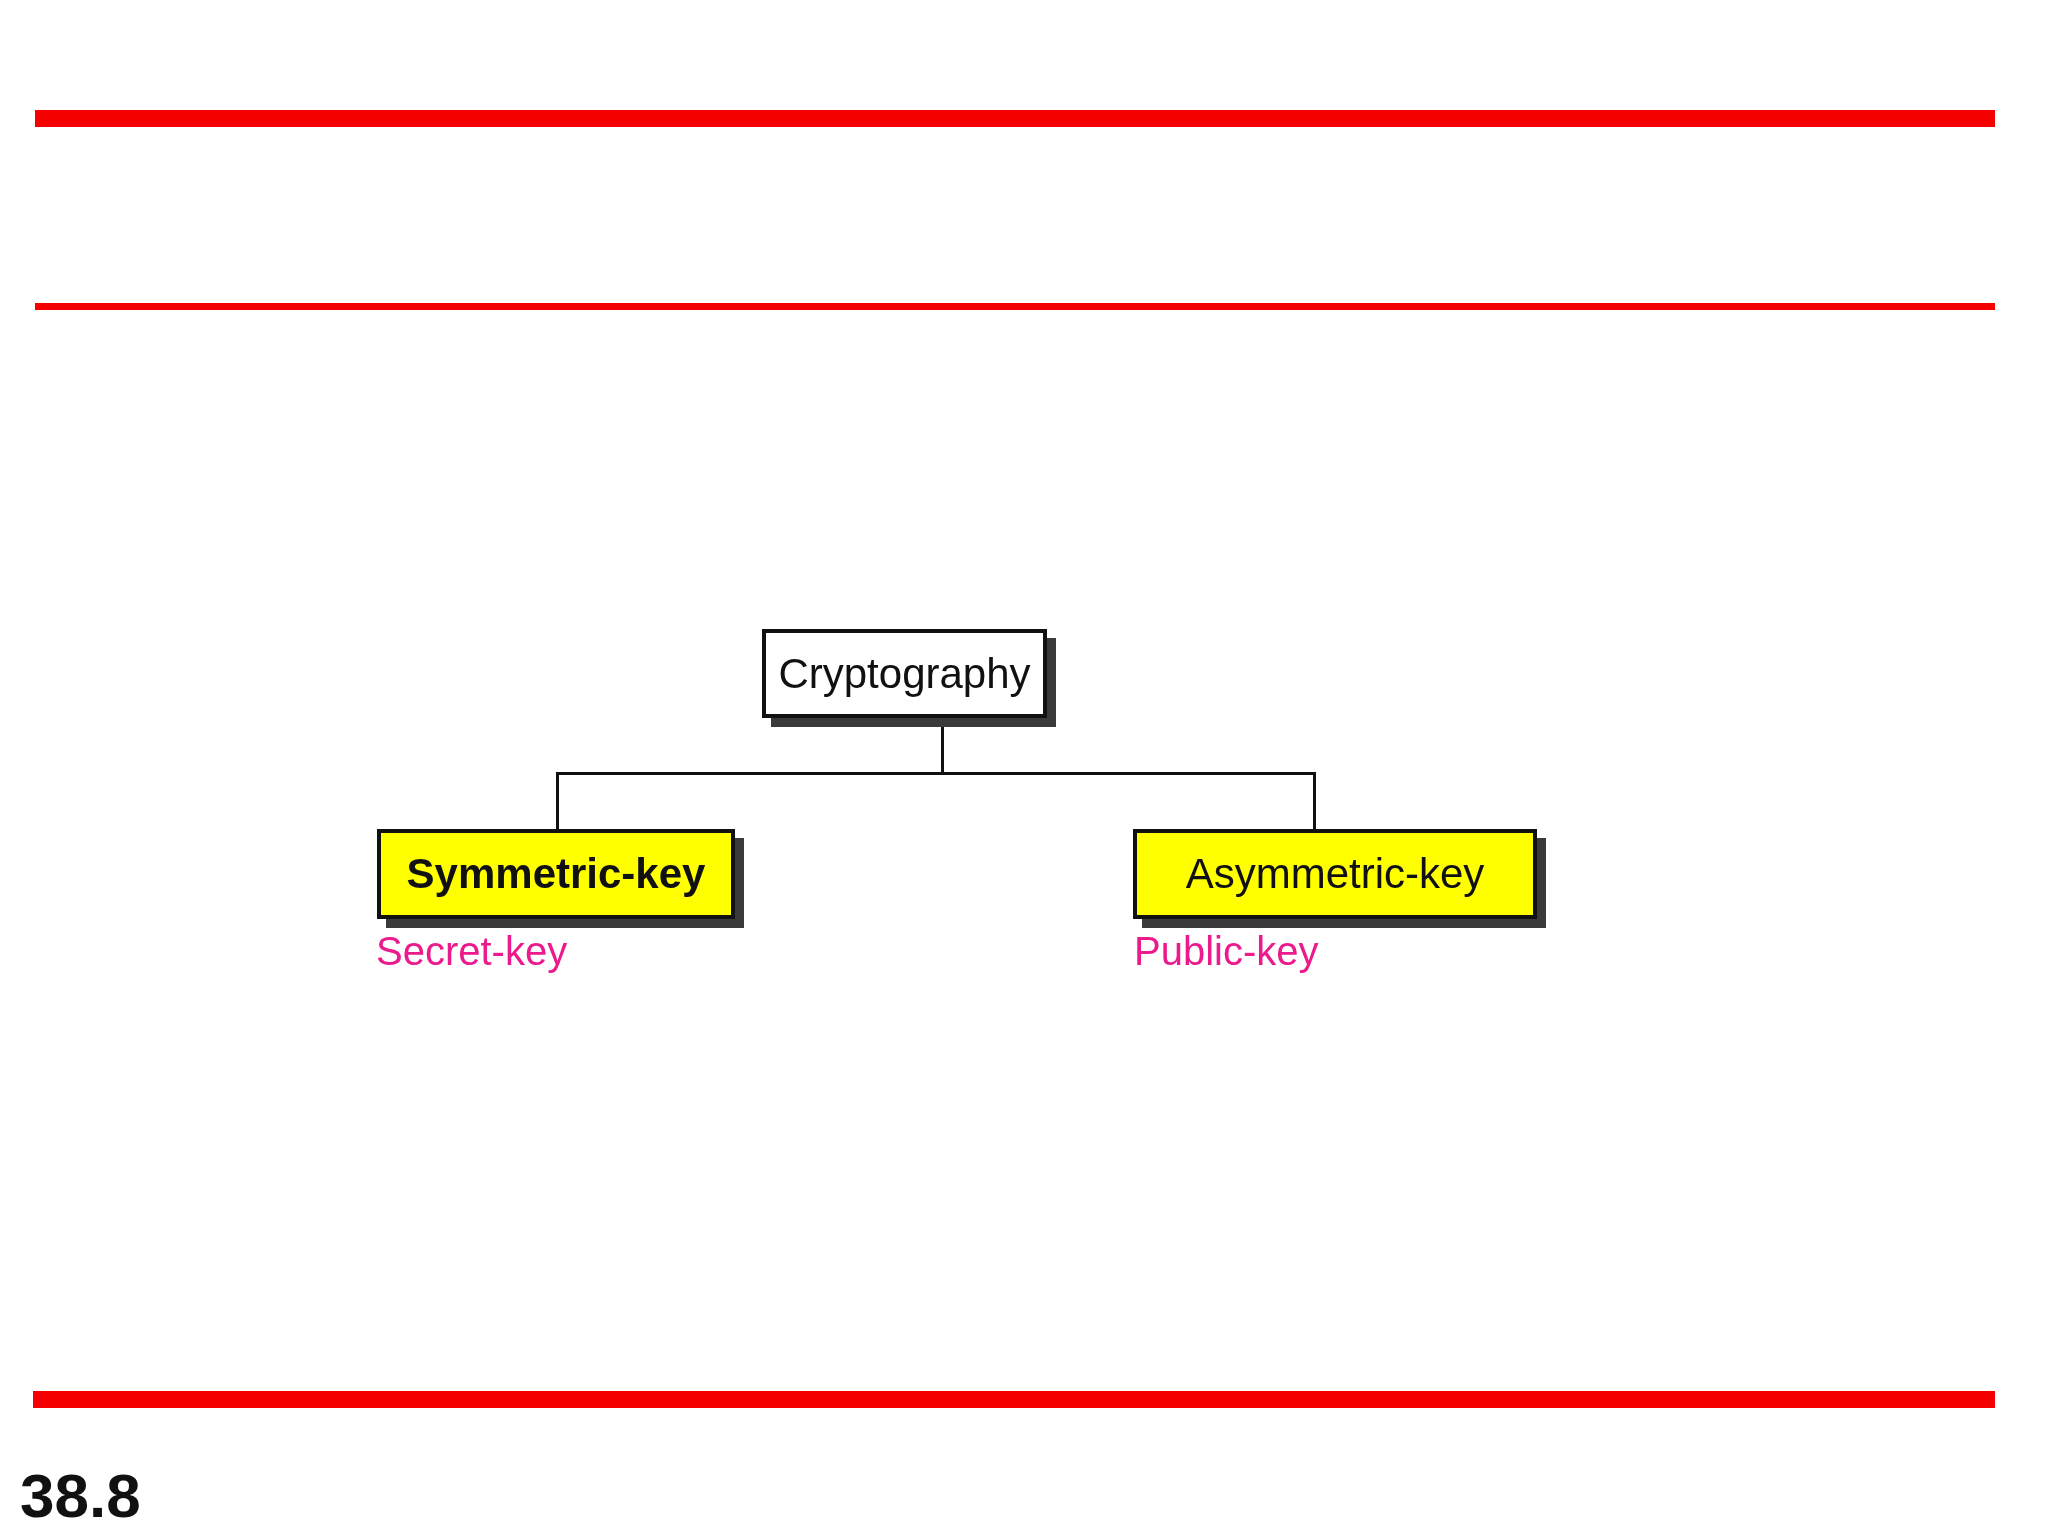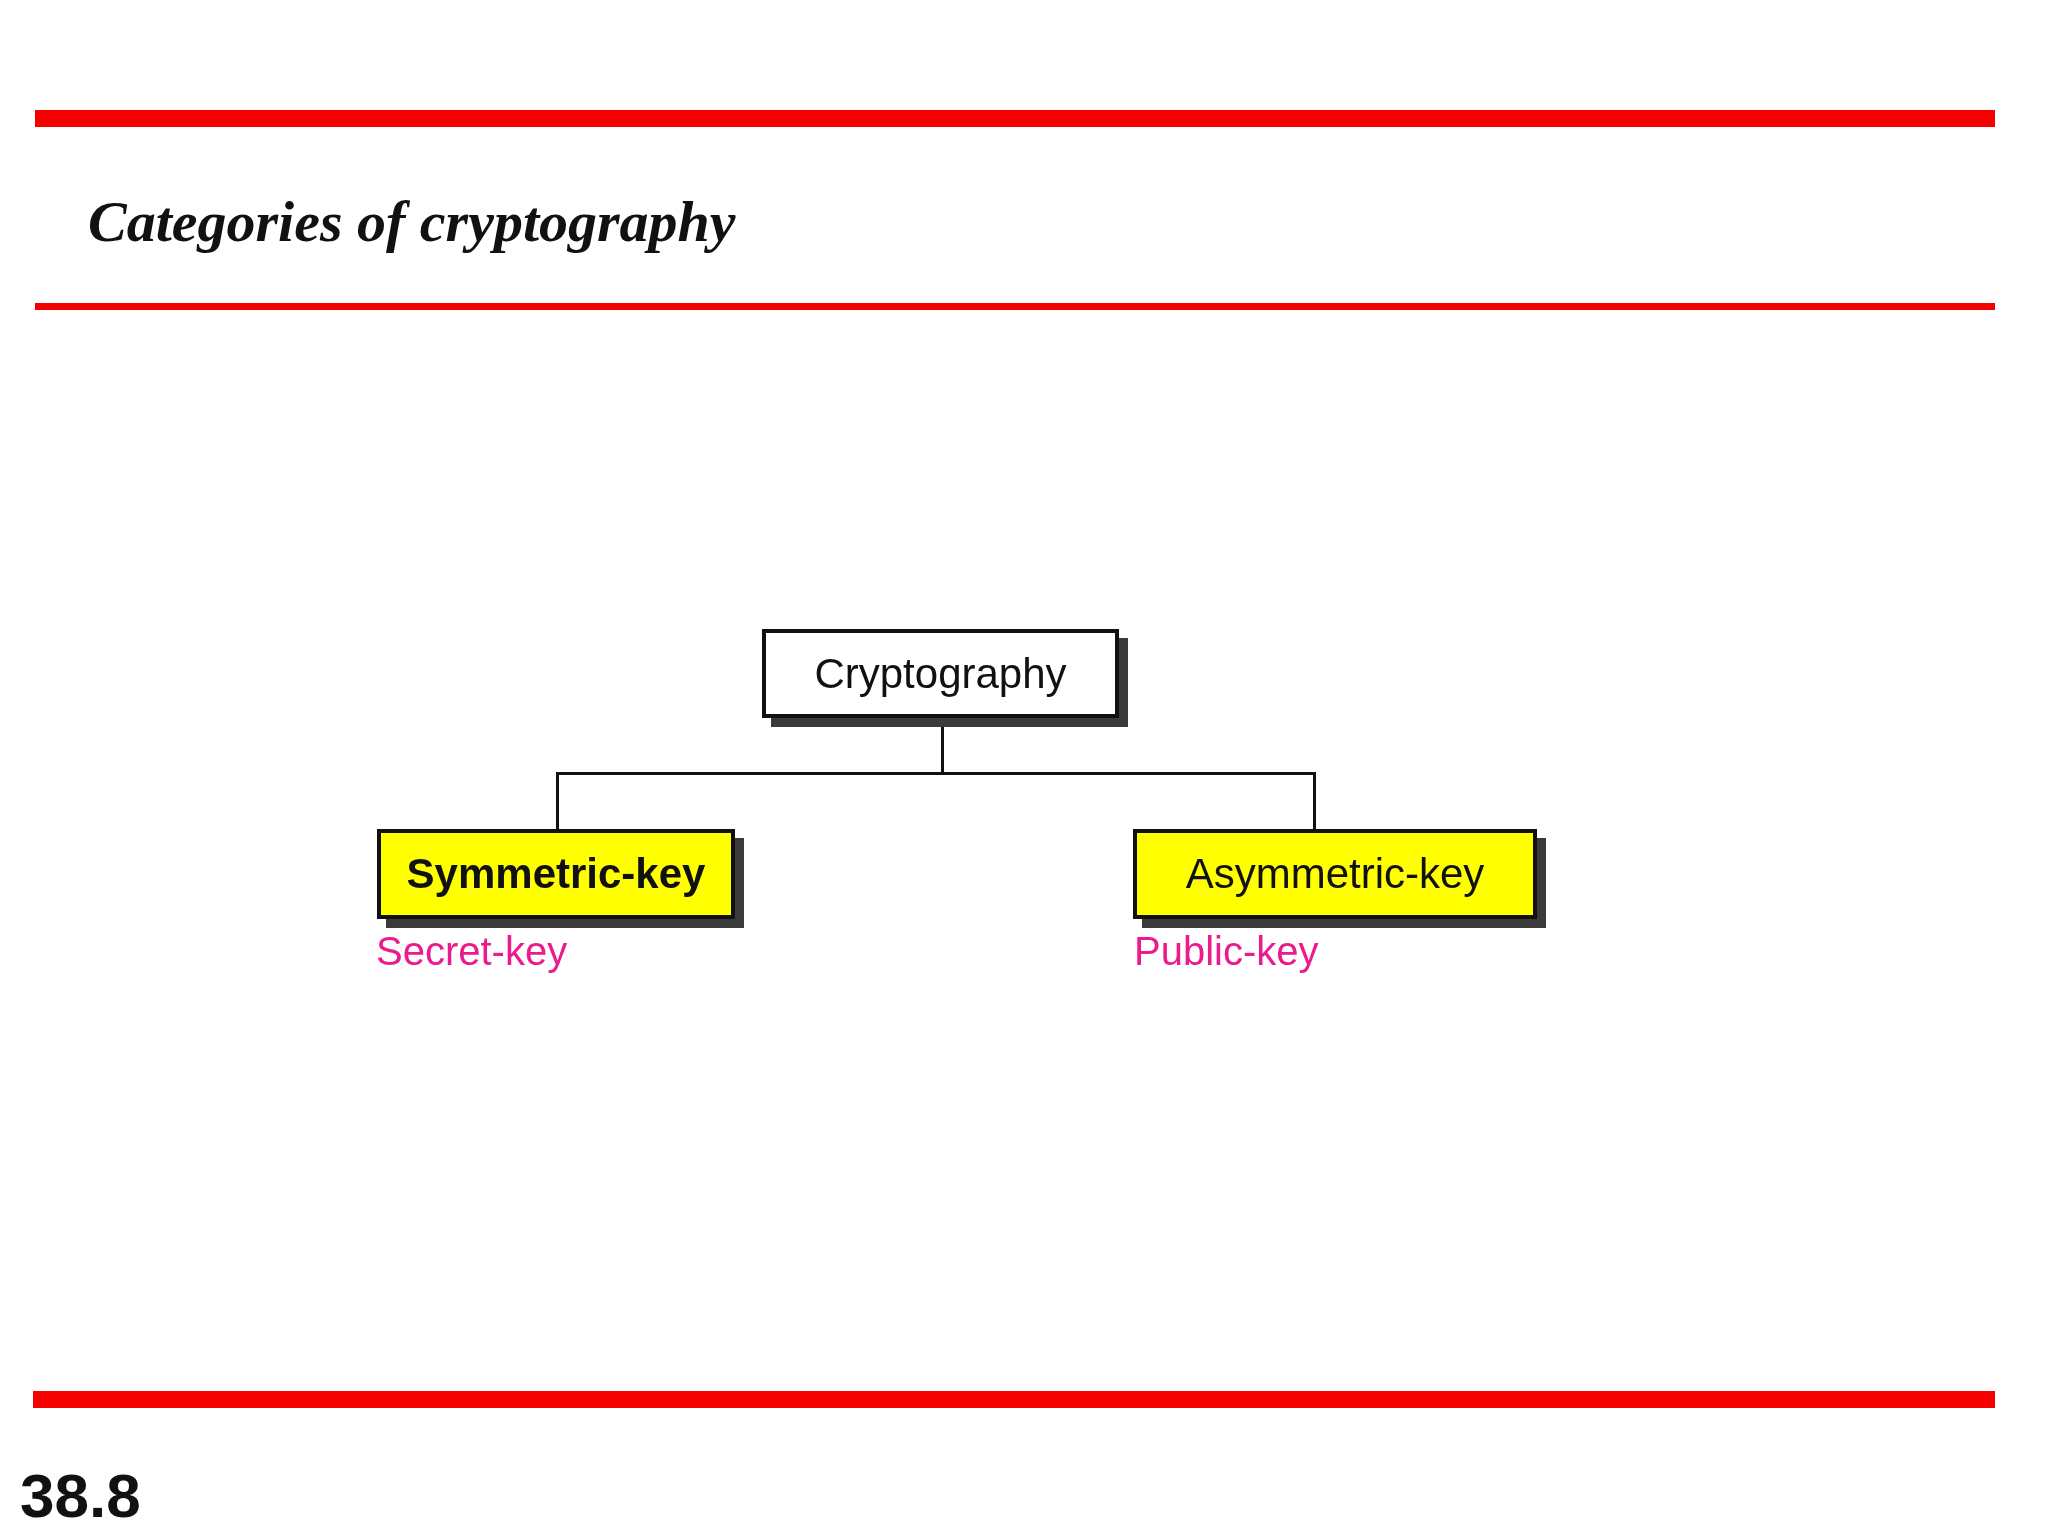--- a/index.html
+++ b/index.html
@@ -56,21 +56,21 @@
     box-sizing: border-box;
     border: 4px solid var(--line-black, #111111);
     box-shadow: 9px 9px 0 var(--shadow-gray, #3A3A3A);
     display: flex;
     align-items: center;
     justify-content: center;
     font-size: 42px;
     color: #111111;
     background: #ffffff;
   }
-  .node-root  { left: 762px;  top: 629px; width: 357px; height: 89px; }
+  .node-root  { left: 762px;  top: 629px; width: 285px; height: 89px; }
   .node-child { background: var(--node-yellow, #FFFF00); }
   .node-left  { left: 377px;  top: 829px; width: 358px; height: 90px; font-weight: bold; }
   .node-right { left: 1133px; top: 829px; width: 404px; height: 90px; }
 
   .conn {
     position: absolute;
     background: var(--line-black, #111111);
   }
   .conn-v-root  { left: 941px;  top: 717px; width: 3px;   height: 57px; }
   .conn-h       { left: 556px;  top: 772px; width: 760px; height: 3px;  }
@@ -97,21 +97,20 @@
   }
 </style>
 </head>
 <body>
 
 <div class="slide">
 
   <div class="rule rule-top"></div>
 
   <div class="title-row">
-    <span class="fig-title">Categories of cryptography</span>
   </div>
 
   <div class="rule rule-title"></div>
 
   <div>
 
     <div class="conn conn-v-root"></div>
     <div class="conn conn-h"></div>
     <div class="conn conn-v-left"></div>
     <div class="conn conn-v-right"></div>

